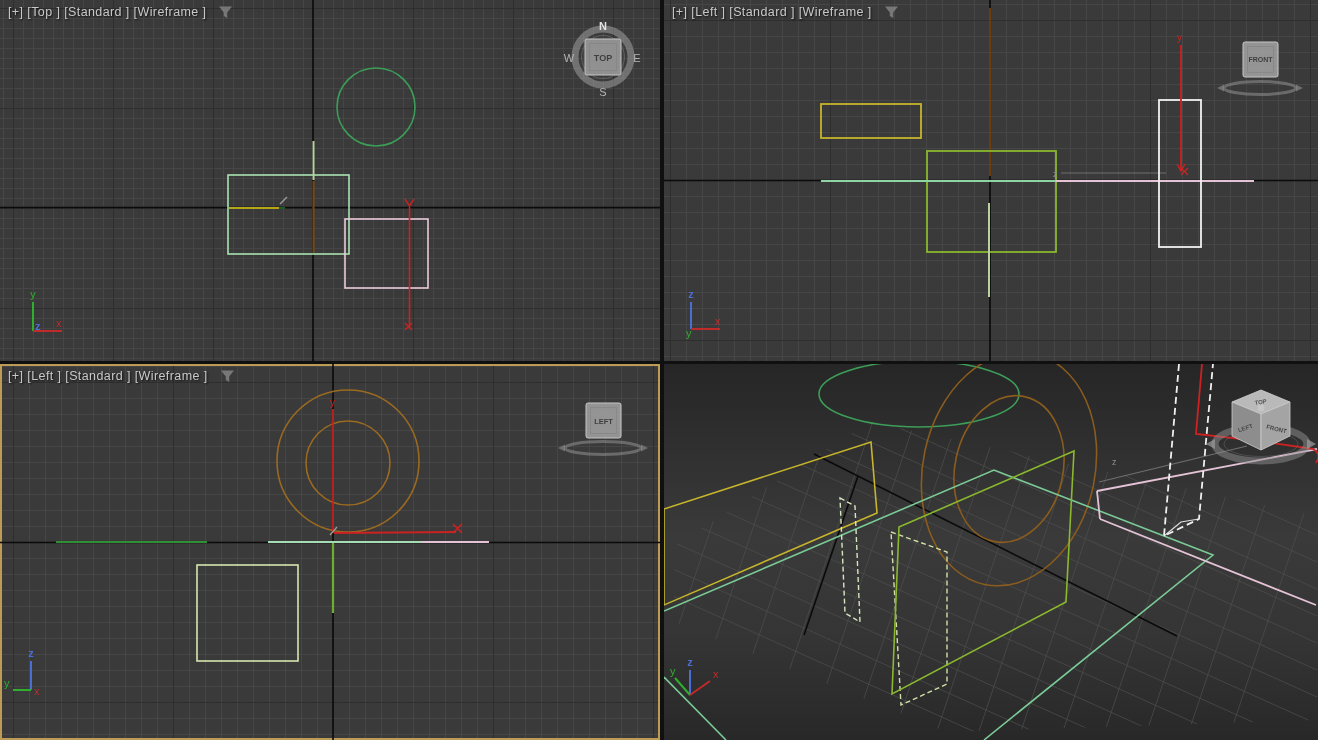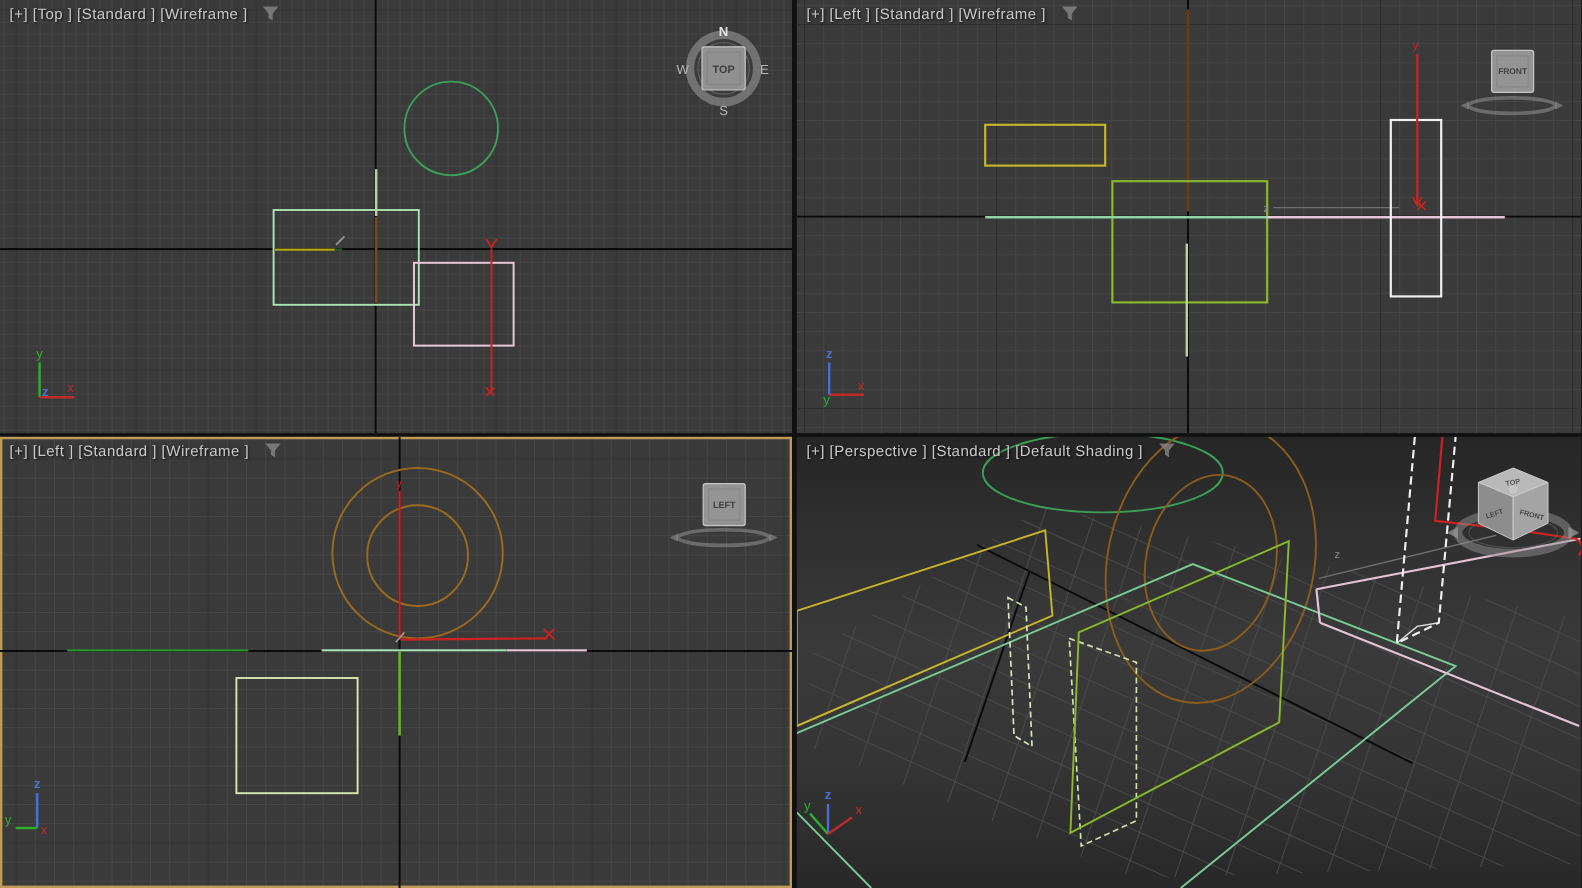--- a/index.html
+++ b/index.html
@@ -1,20 +1,20 @@
 <!DOCTYPE html>
 <html><head>
 <meta charset="utf-8">
 <style>
   html,body{margin:0;padding:0;}
   body{width:1318px;height:740px;position:relative;background:#101010;overflow:hidden;
        font-family:"Liberation Sans",sans-serif;}
   .vp{position:absolute;overflow:hidden;}
   .vp svg.scene{position:absolute;left:0;top:0;}
-  .vp-label{position:absolute;left:8px;top:5px;display:flex;align-items:flex-start;gap:12px;z-index:5;
+  .vp-label{position:absolute;left:8px;top:5px;display:flex;align-items:center;gap:12px;z-index:5;
             font-size:12.5px;color:#c9c9c9;letter-spacing:.4px;cursor:default;
             text-shadow:1px 1px 2px rgba(0,0,0,.75);}
   .funnel{flex:0 0 auto;opacity:.75;}
   
   .grid-top{background-color:#3a3a3a;background-image:
       linear-gradient(#2e2e2e 1px,transparent 1px),linear-gradient(90deg,#2e2e2e 1px,transparent 1px),
       linear-gradient(#464646 1px,transparent 1px),linear-gradient(90deg,#464646 1px,transparent 1px);
       background-size:100px 100px,100px 100px,10px 10px,10px 10px;
       background-position:13px 8px,13px 8px,3px 8px,3px 8px;}
   .grid-front{background-color:#3a3a3a;background-image:
@@ -222,19 +222,13 @@
       <text x="597" y="40" fill="#565656" font-size="6" font-weight="bold" text-anchor="middle" transform="rotate(-10 597 40)">TOP</text>
       <text x="582" y="66" fill="#474747" font-size="6" font-weight="bold" text-anchor="middle" transform="rotate(-18 582 66)">LEFT</text>
       <text x="612" y="67" fill="#474747" font-size="6" font-weight="bold" text-anchor="middle" transform="rotate(14 612 67)">FRONT</text>
       <line x1="26" y1="306" x2="26" y2="331" stroke="#4a6fd4" stroke-width="2"></line>
       <line x1="26" y1="331" x2="11" y2="314" stroke="#2fae2f" stroke-width="2"></line>
       <line x1="26" y1="331" x2="46" y2="317" stroke="#bf2b2b" stroke-width="2"></line>
       <text x="26" y="302" fill="#4a6fd4" font-size="11" font-weight="bold" text-anchor="middle">z</text>
       <text x="6" y="311" fill="#2fae2f" font-size="11">y</text>
       <text x="49" y="314" fill="#bf2b2b" font-size="11">x</text>
     </svg>
-  <div class="vp-label">
-    <span>[+] [Perspective ] [Standard ] [Default Shading ]</span>
-    <svg class="funnel" width="15" height="13" viewBox="0 0 15 13">
-        <path d="M1,0.5 H14 L9.2,6.5 V12 L5.8,9.9 V6.5 Z" fill="#8c8c8c"></path>
-      </svg>
-  </div>
 </div>
 
 </body></html>

